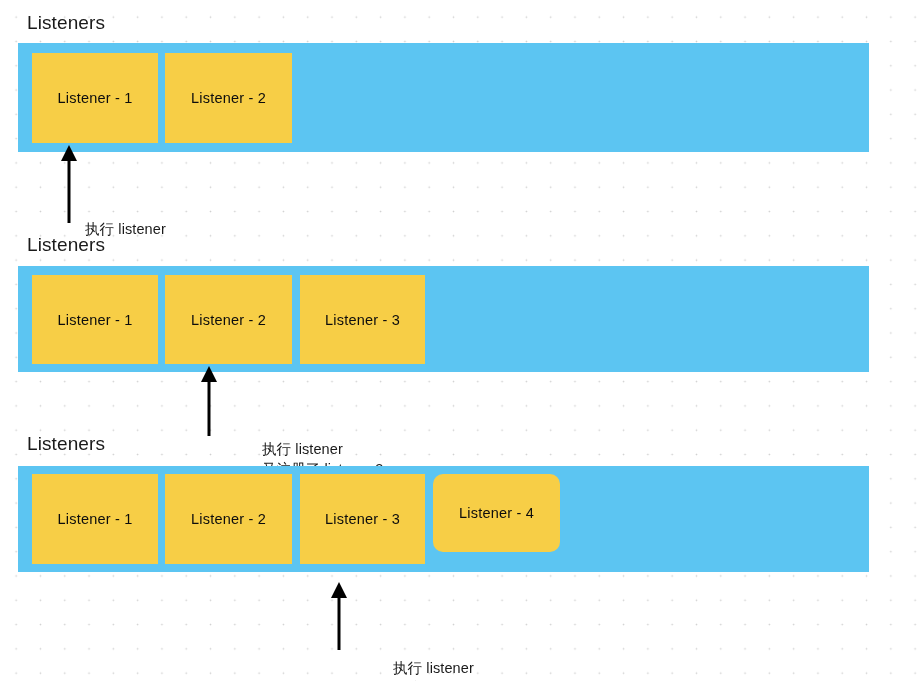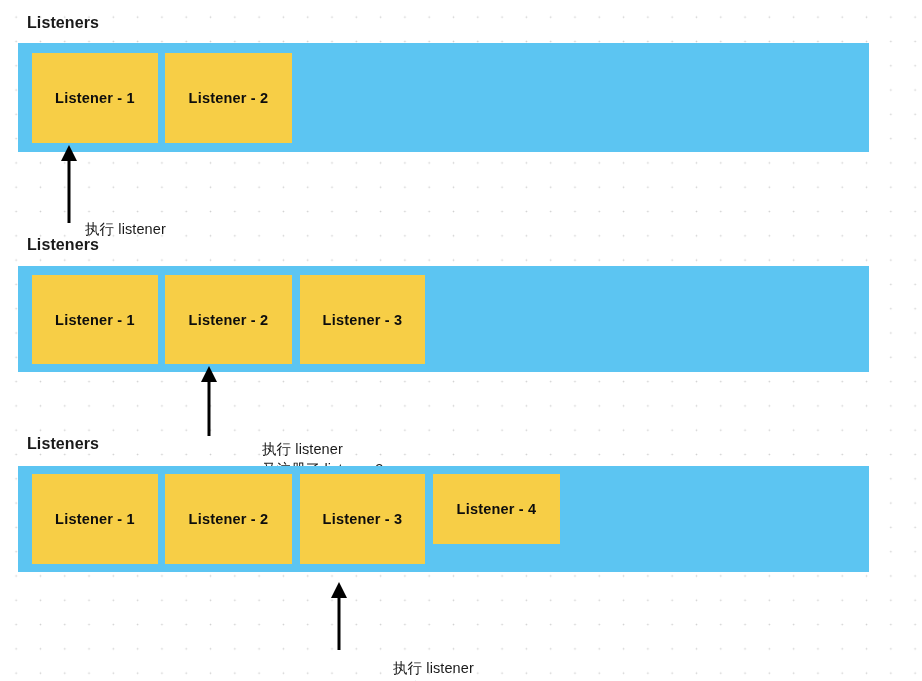--- a/index.html
+++ b/index.html
@@ -22,26 +22,25 @@
     background-color: #ffffff;
     background-image:
       radial-gradient(#cfcfcf 0.9px, transparent 1px);
     background-size: 24.3px 24.3px;
     background-position: 4px 5px;
   }
 
   
   .section-label {
     position: absolute;
-    font-size: 16px;
+    font-size: 19px;
     line-height: 18px;
     color: #1a1a1a;
     white-space: nowrap;
     letter-spacing: 0.1px;
-    font-weight: bold;
   }
 
   
   .listeners-bar {
     position: absolute;
     left: 18px;
     width: 851px;
     background: #5cc5f2;
     box-sizing: border-box;
   }
@@ -50,21 +49,21 @@
   .listener-box {
     position: absolute;
     background: #f7ce46;
     box-sizing: border-box;
     display: flex;
     align-items: center;
     justify-content: center;
   }
   .listener-box span {
     font-size: 14.5px;
-    font-weight: bold;
+    font-weight: normal;
     color: #0d0d0d;
     white-space: nowrap;
     letter-spacing: 0.2px;
   }
 
   
   .arrow {
     position: absolute;
   }
 
@@ -136,21 +135,21 @@
   </div>
 
   <div class="listener-box" style="left:165px; top:474px; width:127px; height:90px;">
     <span>Listener - 2</span>
   </div>
 
   <div class="listener-box" style="left:300px; top:474px; width:125px; height:90px;">
     <span>Listener - 3</span>
   </div>
 
-  <div class="listener-box" style="left:433px; top:474px; width:127px; height:70px;">
+  <div class="listener-box" style="left:433px; top:474px; width:127px; height:78px;border-radius:10px;">
     <span>Listener - 4</span>
   </div>
 
   <svg class="arrow" style="left:326px; top:580px;" width="26" height="72">
     <line x1="13" y1="70" x2="13" y2="14" stroke="#000000" stroke-width="3"></line>
     <polygon points="13,2 5,18 21,18" fill="#000000"></polygon>
   </svg>
 
   <div class="annotation" style="left:393px; top:618px;">执行 listener
 又注册了 listenen4</div>

